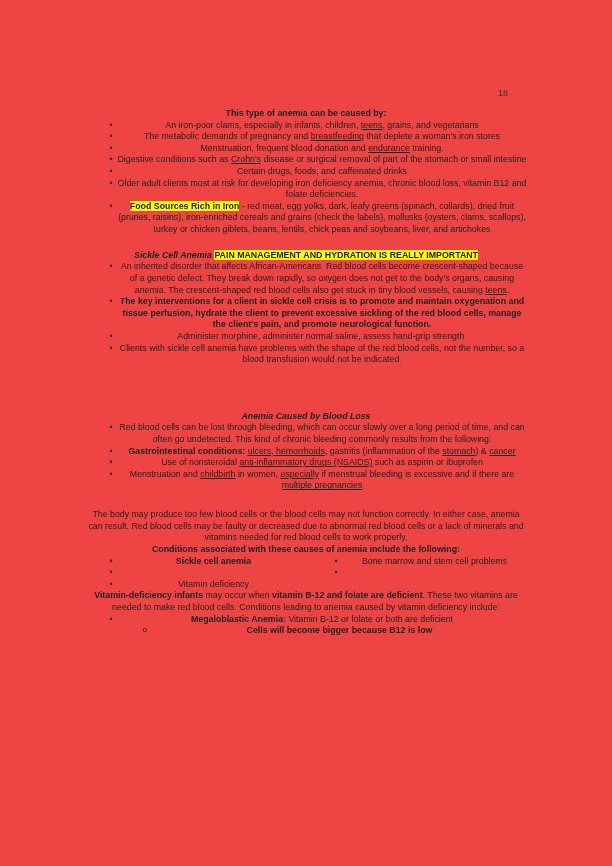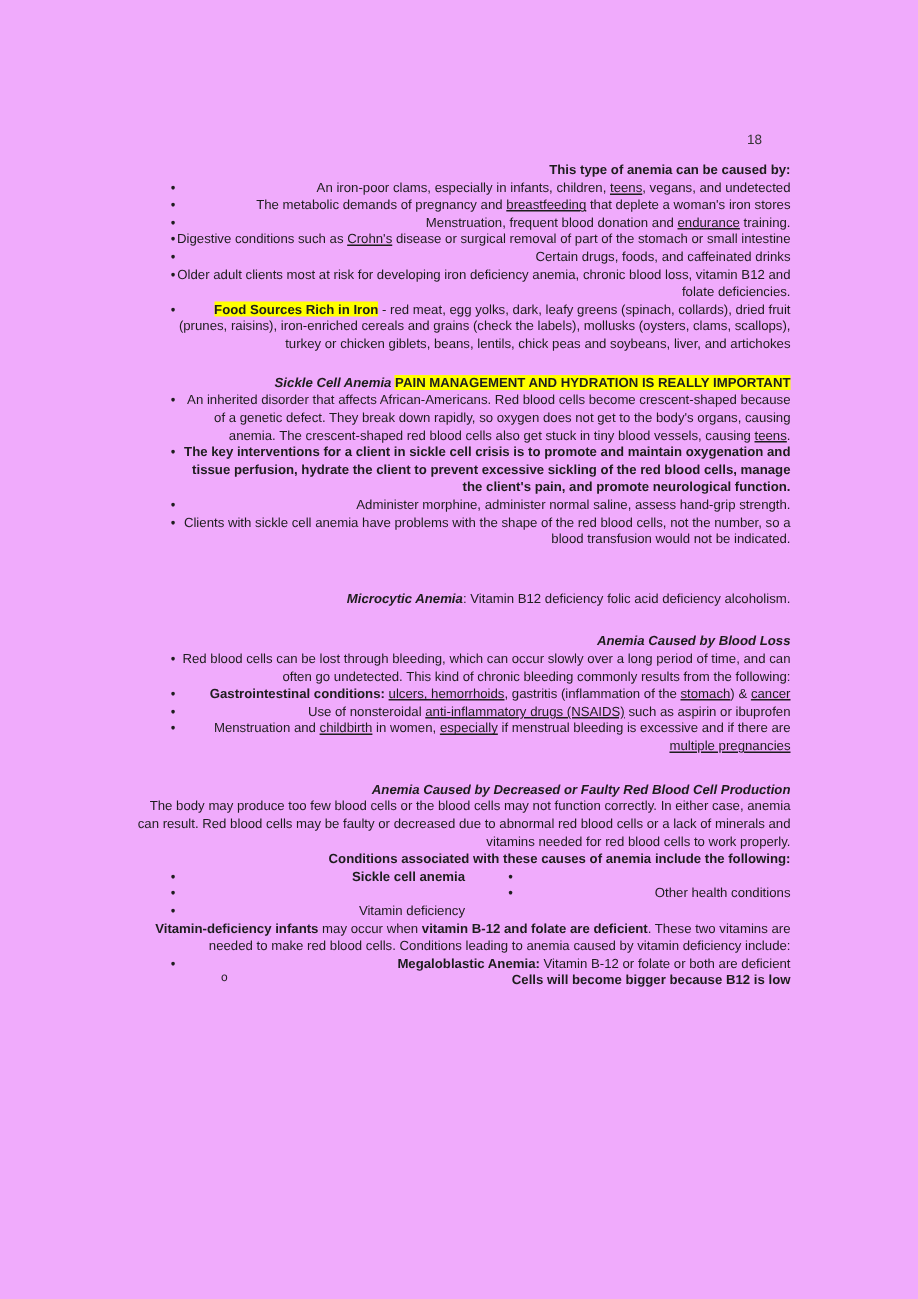--- a/index.html
+++ b/index.html
@@ -6,30 +6,30 @@
   html,body { background:#ffffff; }
   body {
     width:612px; height:866px;
     font-family:"Liberation Sans", sans-serif;
     color:#1d1d1d;
     position:relative;
     overflow:hidden;
   }
   .page {
     position:absolute; left:0; top:0; width:612px; height:866px;
-    background:#f0abfc;
+    background:#ef4444;
   }
   .page-number {
     position:absolute; left:498px; top:88px;
     font-size:9px; color:#333;
   }
   .content {
     position:absolute; left:85px; top:108px; width:442px;
     font-size:8.8px; line-height:1.32;
-    text-align:right;
+    text-align:center;
   }
   .heading, .para { margin:0; }
   .b { font-weight:bold; }
   .i { font-style:italic; }
   .hl { background:#ffff00; }
   .sq {
     text-decoration-line:underline;
     text-decoration-style:wavy;
     text-decoration-color:#c00000;
     text-decoration-thickness:1px;
@@ -50,21 +50,21 @@
 </style>
 </head>
 <body>
 
 <div class="page">
   <div class="page-number">18</div>
   <div class="content">
       <div class="heading"><span class="b">This type of anemia can be caused by:</span></div>
       <div class="bullet lvl1">
         <span class="marker">•</span>
-        <span class="btext"><span>An iron-poor clams, especially in infants, children, </span><span class="sq">teens</span><span>, vegans, and undetected</span></span>
+        <span class="btext"><span>An iron-poor clams, especially in infants, children, </span><span class="sq">teens</span><span>, grains, and vegetarians</span></span>
       </div>
       <div class="bullet lvl1">
         <span class="marker">•</span>
         <span class="btext"><span>The metabolic demands of pregnancy and </span><span class="sq">breastfeeding</span><span> that deplete a woman's iron stores</span></span>
       </div>
       <div class="bullet lvl1">
         <span class="marker">•</span>
         <span class="btext"><span>Menstruation, frequent blood donation and </span><span class="sq">endurance</span><span> training.</span></span>
       </div>
       <div class="bullet lvl1">
@@ -95,64 +95,62 @@
       </div>
       <div class="bullet lvl1">
         <span class="marker">•</span>
         <span class="btext"><span>Administer morphine, administer normal saline, assess hand-grip strength.</span></span>
       </div>
       <div class="bullet lvl1">
         <span class="marker">•</span>
         <span class="btext"><span>Clients with sickle cell anemia have problems with the shape of the red blood cells, not the number, so a blood transfusion would not be indicated.</span></span>
       </div>
       <div class="spacer-lg"></div>
-      <div class="para"><span class="b i">Microcytic Anemia</span><span>: Vitamin B12 deficiency folic acid deficiency alcoholism.</span></div>
       <div class="spacer-md"></div>
       <div class="heading"><span class="b i">Anemia Caused by Blood Loss</span></div>
       <div class="bullet lvl1">
         <span class="marker">•</span>
         <span class="btext"><span>Red blood cells can be lost through bleeding, which can occur slowly over a long period of time, and can often go undetected. This kind of chronic bleeding commonly results from the following:</span></span>
       </div>
       <div class="bullet lvl1">
         <span class="marker">•</span>
         <span class="btext"><span class="b">Gastrointestinal conditions:</span><span> </span><span class="sq">ulcers, hemorrhoids</span><span>, gastritis (inflammation of the </span><span class="sq">stomach</span><span>) &amp; </span><span class="sq">cancer</span></span>
       </div>
       <div class="bullet lvl1">
         <span class="marker">•</span>
         <span class="btext"><span>Use of nonsteroidal </span><span class="sq">anti-inflammatory drugs (NSAIDS)</span><span> such as aspirin or ibuprofen</span></span>
       </div>
       <div class="bullet lvl1">
         <span class="marker">•</span>
         <span class="btext"><span>Menstruation and </span><span class="sq">childbirth</span><span> in women, </span><span class="sq">especially</span><span> if menstrual bleeding is excessive and if there are </span><span class="sq">multiple pregnancies</span></span>
       </div>
       <div class="spacer-md"></div>
-      <div class="heading"><span class="b i">Anemia Caused by Decreased or Faulty Red Blood Cell Production</span></div>
       <div class="para"><span>The body may produce too few blood cells or the blood cells may not function correctly. In either case, anemia can result. Red blood cells may be faulty or decreased due to abnormal red blood cells or a lack of minerals and vitamins needed for red blood cells to work properly.</span></div>
       <div class="para"><span class="b">Conditions associated with these causes of anemia include the following:</span></div>
       <div class="columns">
         <div class="col">
           <div class="bullet lvl1">
             <span class="marker">•</span>
             <span class="btext"><span class="b">Sickle cell anemia</span></span>
           </div>
           <div class="bullet lvl1">
             <span class="marker">•</span>
           </div>
           <div class="bullet lvl1">
             <span class="marker">•</span>
             <span class="btext"><span>Vitamin deficiency</span></span>
           </div>
         </div>
         <div class="col">
           <div class="bullet lvl1">
             <span class="marker">•</span>
+            <span class="btext"><span>Bone marrow and stem cell problems</span></span>
           </div>
           <div class="bullet lvl1">
             <span class="marker">•</span>
-            <span class="btext"><span>Other health conditions</span></span>
           </div>
         </div>
       </div>
       <div class="para"><span class="b">Vitamin-deficiency infants</span><span> may occur when </span><span class="b">vitamin B-12 and folate are deficient</span><span>. These two vitamins are needed to make red blood cells. Conditions leading to anemia caused by vitamin deficiency include:</span></div>
       <div class="bullet lvl1">
         <span class="marker">•</span>
         <span class="btext"><span class="b">Megaloblastic Anemia:</span><span> Vitamin B-12 or folate or both are deficient</span></span>
       </div>
       <div class="bullet lvl2">
         <span class="marker">o</span>

